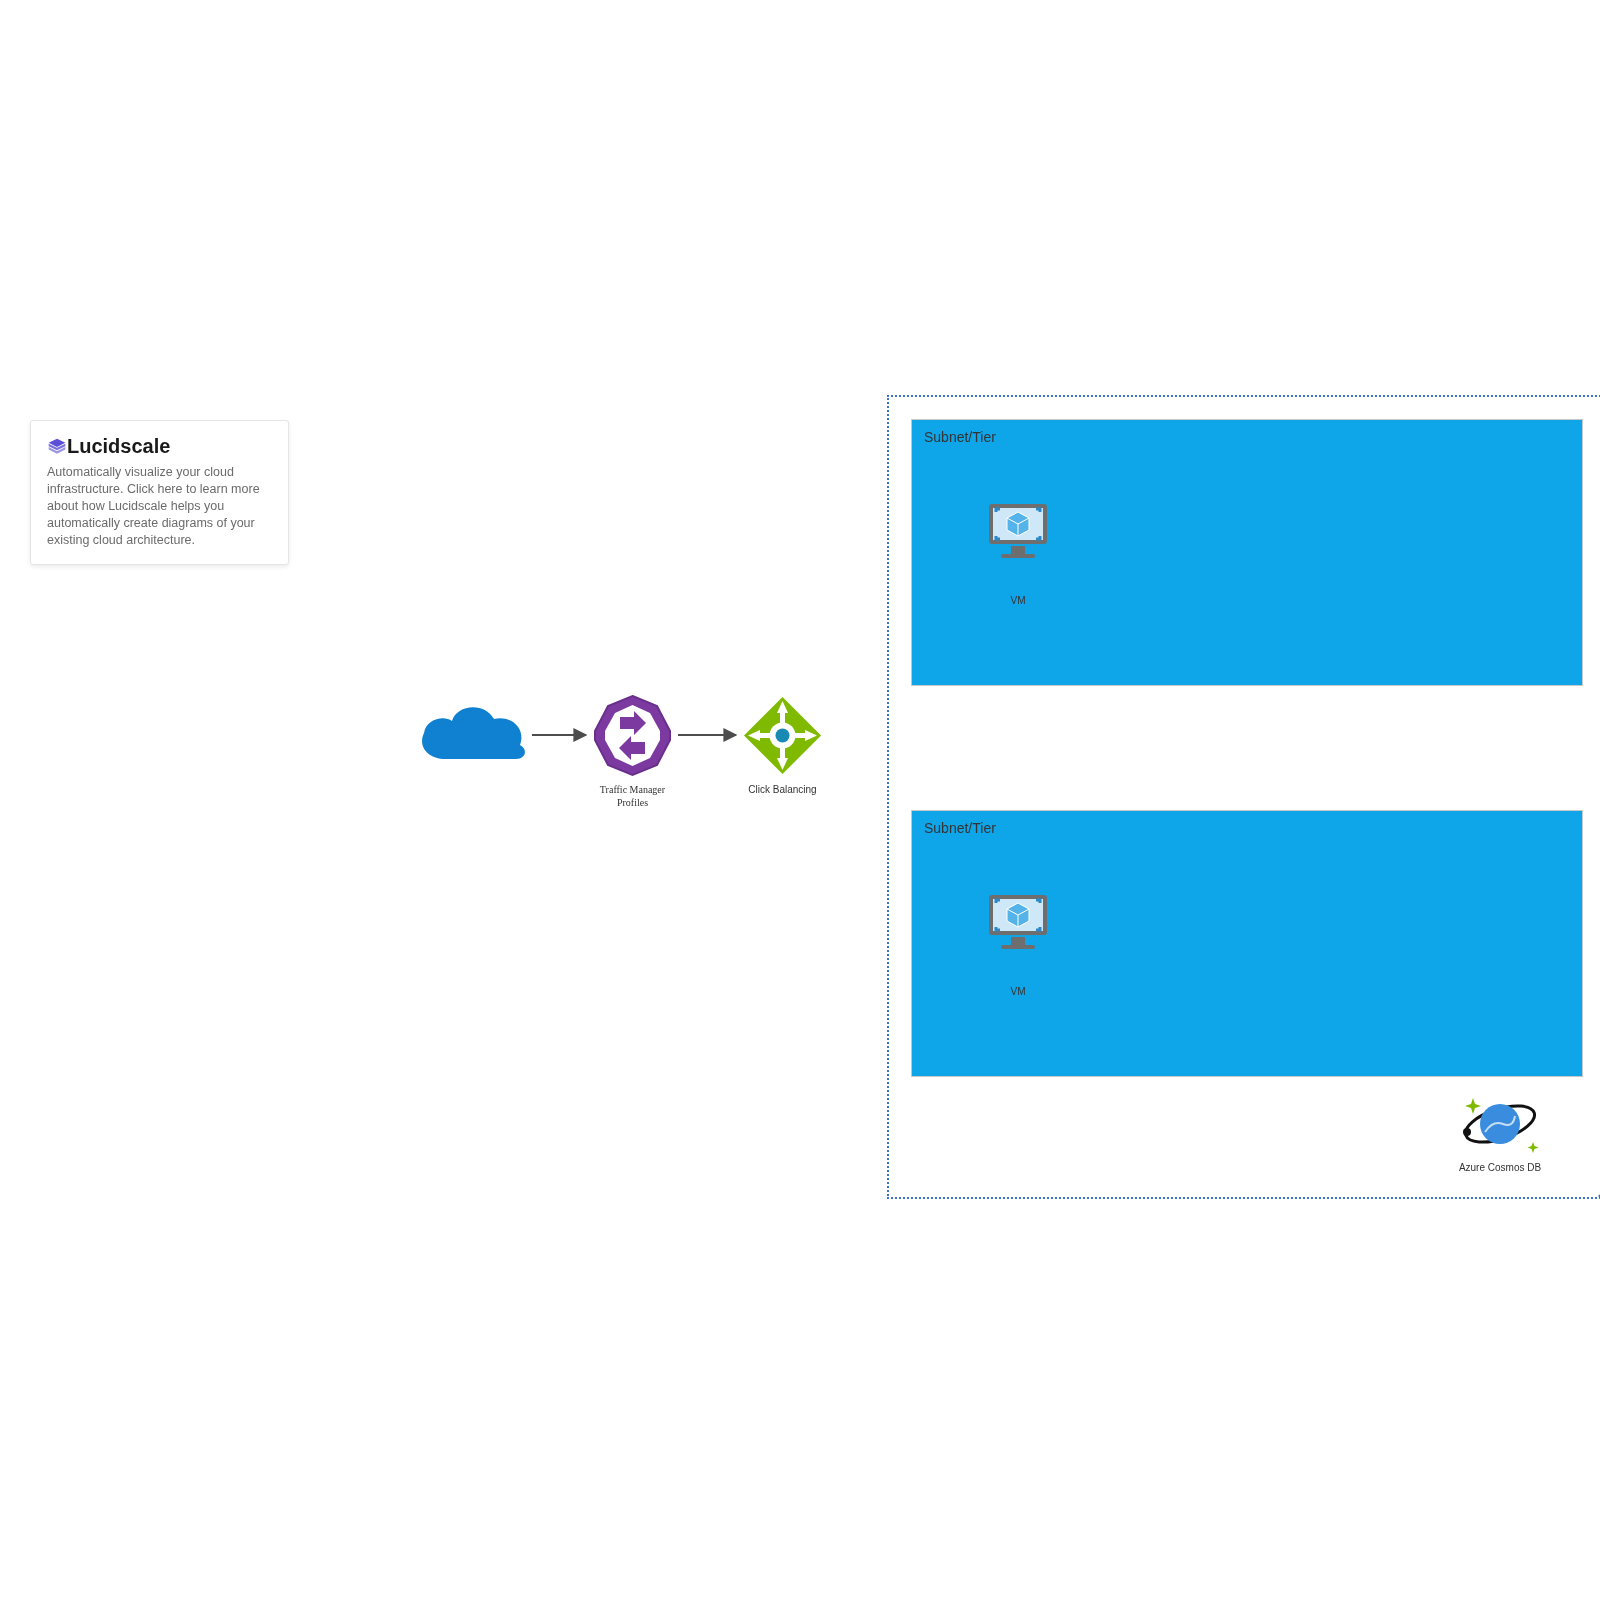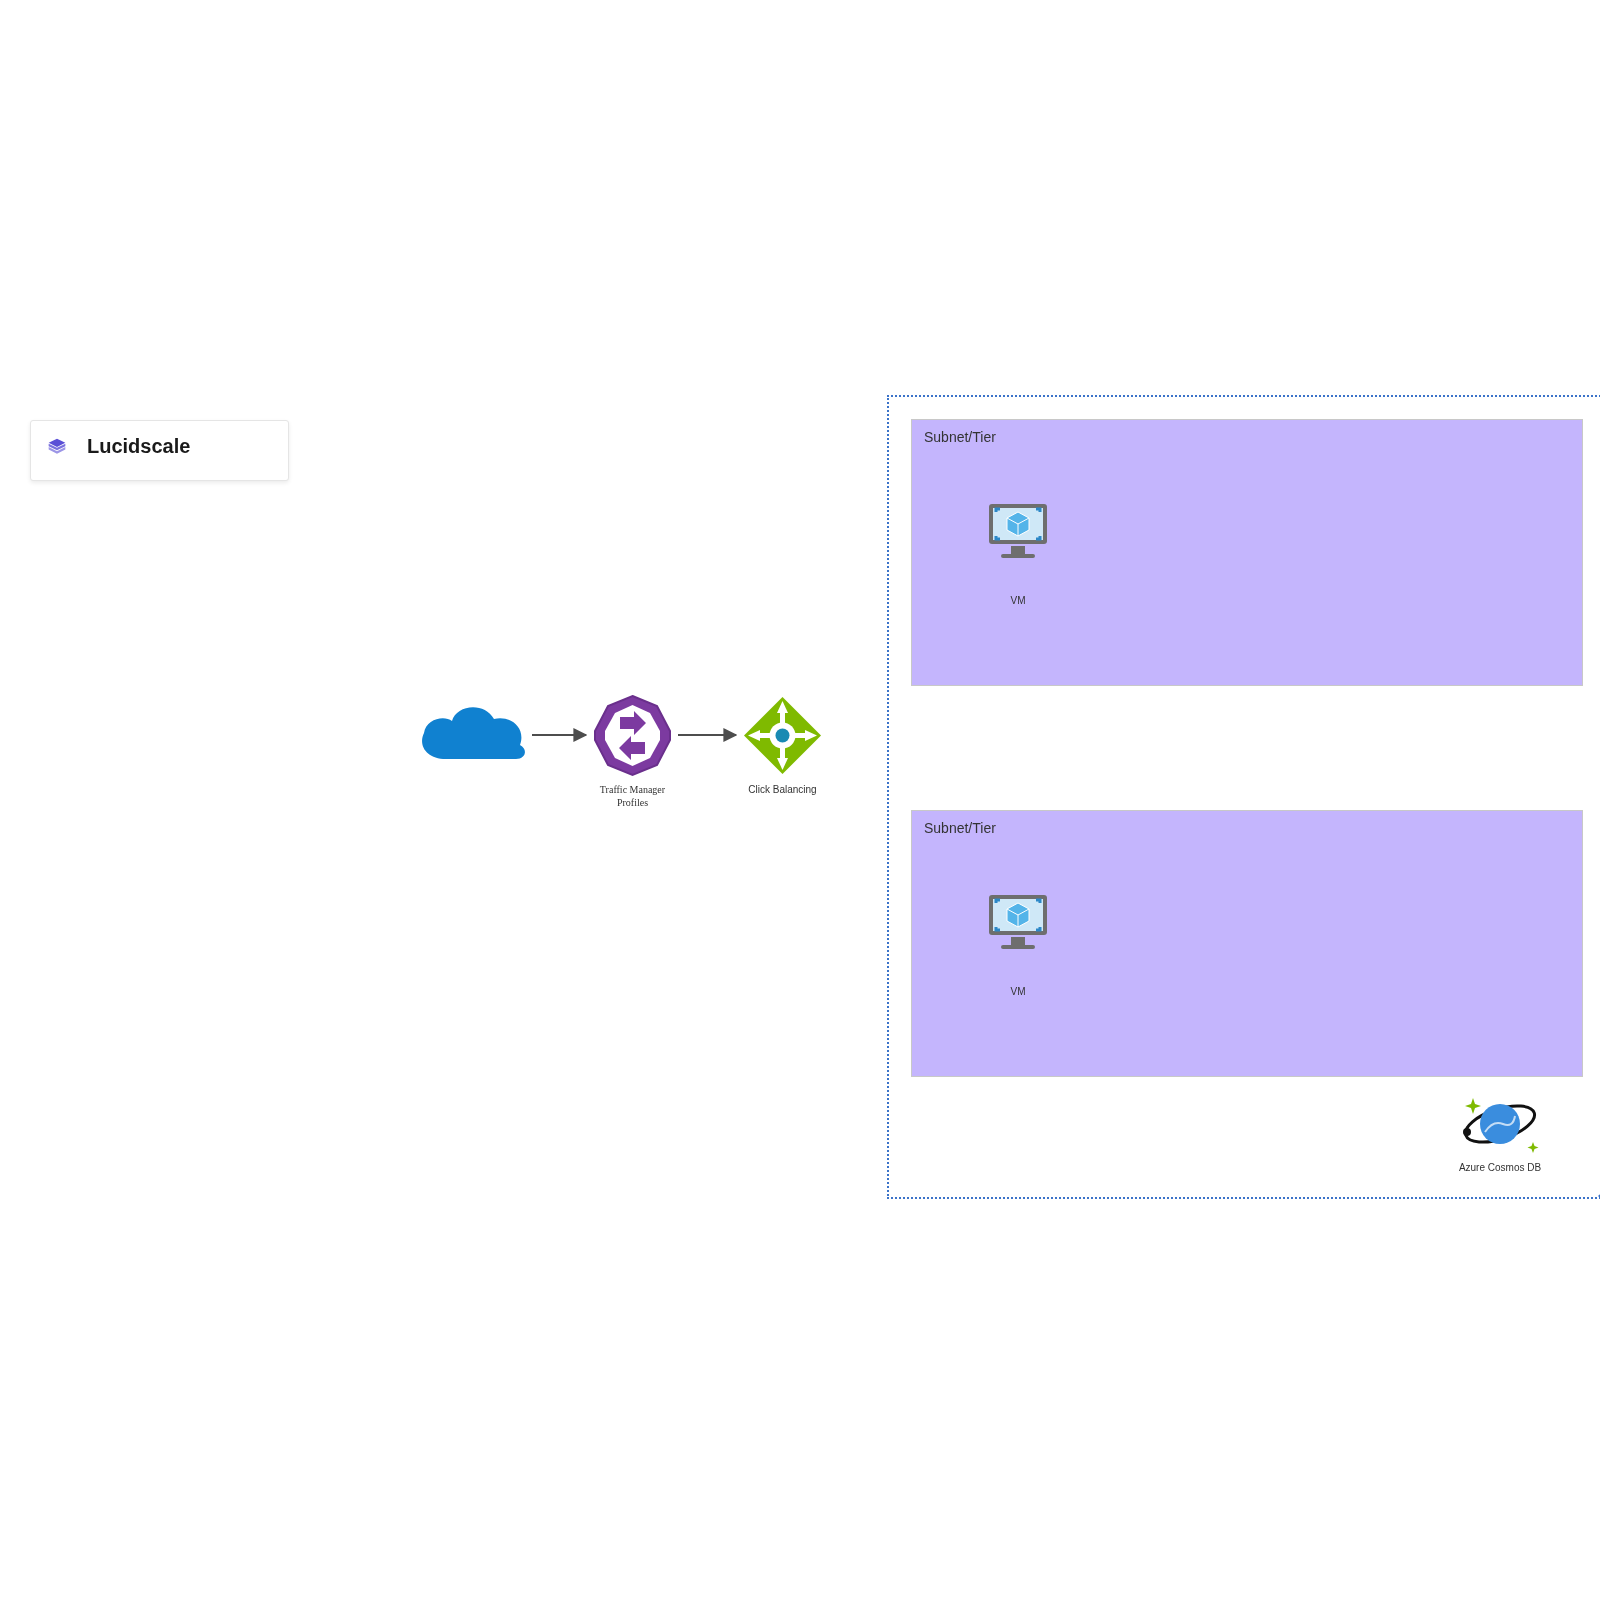--- a/index.html
+++ b/index.html
@@ -19,21 +19,21 @@
     width: 225px;
     background: #ffffff;
     border: 1px solid #e5e5e5;
     border-radius: 3px;
     padding: 14px 16px 16px 16px;
     box-shadow: 0 2px 4px rgba(0,0,0,0.08);
   }
   .info-card .brand-row {
     display: flex;
     align-items: center;
-    gap: 20px;
+    gap: 0;
     margin-bottom: 6px;
   }
   .info-card .brand-icon svg { display:block; }
   .info-card .brand-name {
     font-weight: 700;
     font-size: 20px;
     color: #1a1a1a;
   }
   .info-card .desc {
     font-size: 12.5px;
@@ -48,21 +48,21 @@
     text-align:center;
     line-height:1.25;
   }
   .vnet-box {
     position:absolute;
     border: 2px dotted #3b73c9;
     background: transparent;
   }
   .subnet-box {
     position:absolute;
-    background:#c4b5fd;
+    background:#0ea5e9;
     border:1px solid #c8c8c8;
   }
   .subnet-title {
     position:absolute;
     left:12px;
     top:9px;
     font-size:14px;
     color:#333;
   }
   .resize-handle {
@@ -80,20 +80,21 @@
       <svg width="20" height="20" viewBox="0 0 24 24">
         <g fill="#5a4fd6">
           <polygon points="12,2 22,7 12,12 2,7"></polygon>
           <polygon points="12,13 22,8 22,11 12,16 2,11 2,8" opacity="0.8"></polygon>
           <polygon points="12,17 22,12 22,15 12,20 2,15 2,12" opacity="0.6"></polygon>
         </g>
       </svg>
     </span>
     <span class="brand-name">Lucidscale</span>
   </div>
+  <div class="desc">Automatically visualize your cloud infrastructure. Click here to learn more about how Lucidscale helps you automatically create diagrams of your existing cloud architecture.</div>
 </div>
 
 <div class="vnet-box" style="left:887px; top:395px; width:718px; height:800px;"></div>
 
 <div class="resize-handle" style="left:1598px; top:1187px;">
   <svg width="22" height="14" viewBox="0 0 22 14">
     <polygon points="0,7 6,2 6,12" fill="#3b73c9"></polygon>
     <circle cx="9" cy="7" r="1.4" fill="#3b73c9"></circle>
     <circle cx="13" cy="7" r="1.4" fill="#3b73c9"></circle>
     <polygon points="22,7 16,2 16,12" fill="#3b73c9"></polygon>

